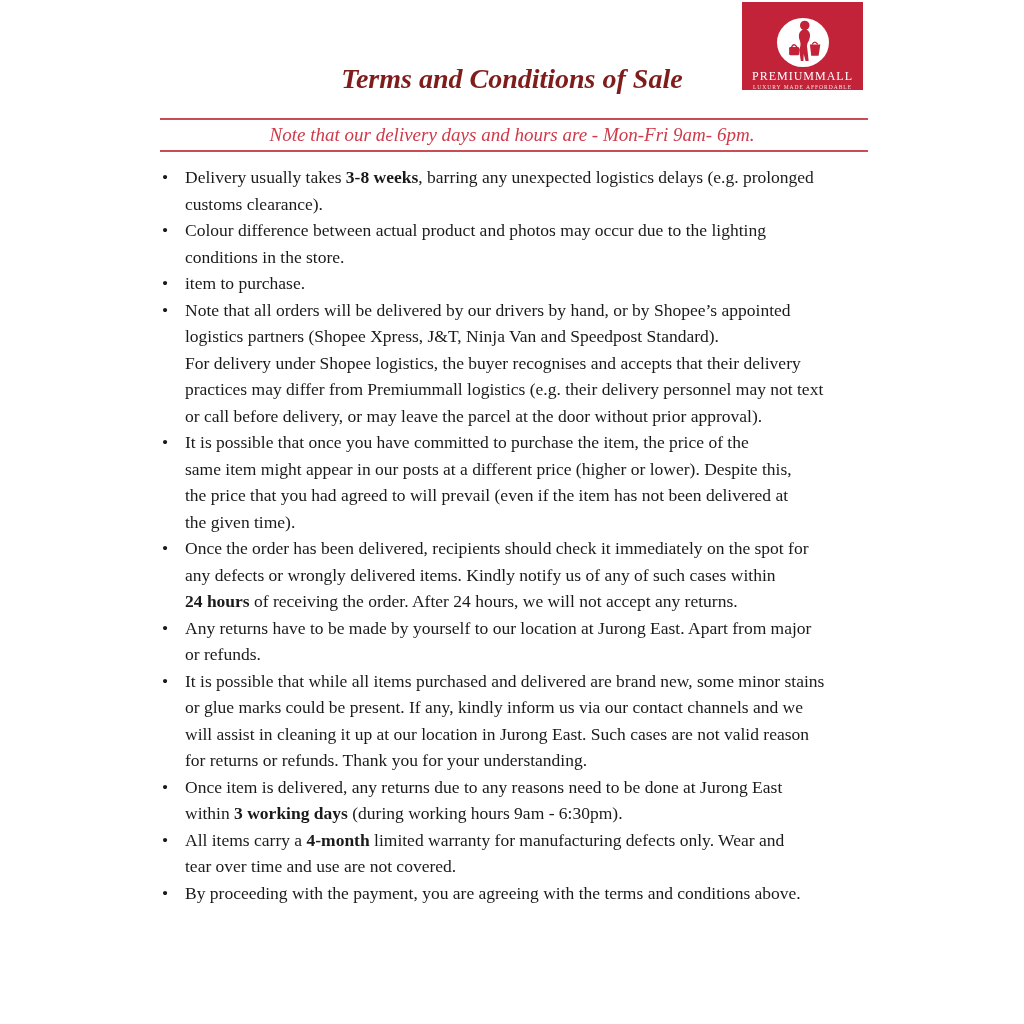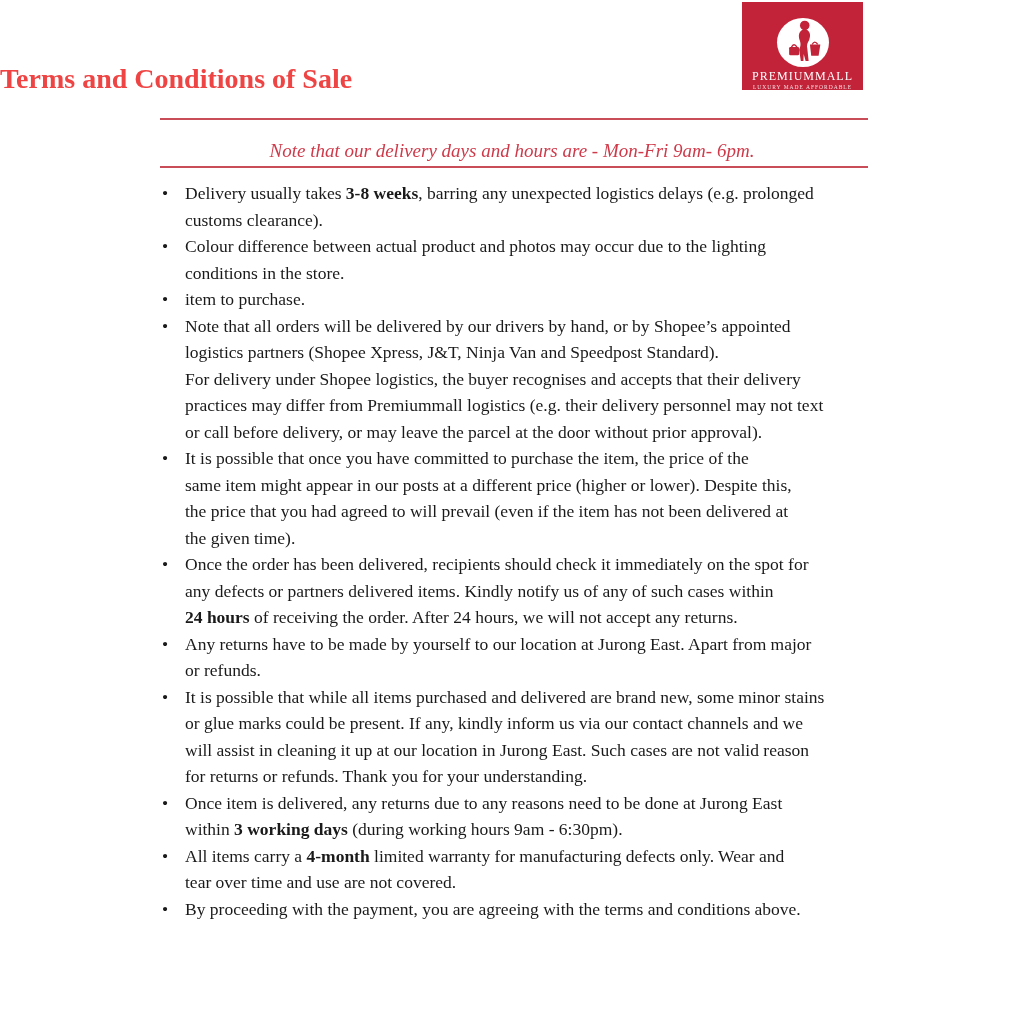--- a/index.html
+++ b/index.html
@@ -8,25 +8,25 @@
 
   
   .logo{position:absolute;left:742px;top:2px;width:121px;height:88px;background:#c22339;
         display:flex;flex-direction:column;align-items:center;padding-top:16px;box-sizing:border-box;}
   .logo-circle{width:52px;height:52px;border-radius:50%;background:#ffffff;display:flex;
         align-items:center;justify-content:center;overflow:hidden;}
   .logo-brand{color:#ffffff;font-size:12px;letter-spacing:1px;margin-top:3px;line-height:12px;}
   .logo-tagline{color:rgba(255,255,255,.85);font-size:5.5px;letter-spacing:1px;margin-top:2px;line-height:6px;}
 
   
-  .title{margin:62px 0 0 0;font-size:28px;line-height:34px;font-weight:bold;color:#ef4444;}
+  .title{margin:62px 0 0 0;text-align:center;font-size:28px;line-height:34px;font-weight:bold;color:#7f1d1d;font-style:italic;}
   .rule{height:2px;background:#c94c59;width:708px;margin:0 auto 0 160px;border:none;}
   .rule1{margin-top:22px;}
   .rule2{margin-top:4px;}
-  .note{margin:20px 0 0 0;text-align:center;color:#cf3a4a;font-style:italic;font-size:19px;line-height:22px;}
+  .note{margin:4px 0 0 0;text-align:center;color:#cf3a4a;font-style:italic;font-size:19px;line-height:22px;}
 
   
   .terms{list-style:none;margin:12px 0 0 160px;padding:0;width:740px;
          font-size:17.5px;line-height:26.5px;color:#1a1a1a;}
   .terms li{position:relative;padding-left:25px;margin:0;}
   .terms .dot{position:absolute;left:2px;top:0;}
   .terms .line{display:block;white-space:nowrap;}
   .terms b{font-weight:bold;}
 </style>
 </head>
@@ -85,21 +85,21 @@
       <li>
         <span class="dot">•</span>
         <span class="line"><span>It is possible that once you have committed to purchase the item, the price of the</span></span>
         <span class="line"><span>same item might appear in our posts at a different price (higher or lower). Despite this,</span></span>
         <span class="line"><span>the price that you had agreed to will prevail (even if the item has not been delivered at</span></span>
         <span class="line"><span>the given time).</span></span>
       </li>
       <li>
         <span class="dot">•</span>
         <span class="line"><span>Once the order has been delivered, recipients should check it immediately on the spot for</span></span>
-        <span class="line"><span>any defects or partners delivered items. Kindly notify us of any of such cases within</span></span>
+        <span class="line"><span>any defects or wrongly delivered items. Kindly notify us of any of such cases within</span></span>
         <span class="line"><b>24 hours</b><span> of receiving the order. After 24 hours, we will not accept any returns.</span></span>
       </li>
       <li>
         <span class="dot">•</span>
         <span class="line"><span>Any returns have to be made by yourself to our location at Jurong East. Apart from major</span></span>
         <span class="line"><span>or refunds.</span></span>
       </li>
       <li>
         <span class="dot">•</span>
         <span class="line"><span>It is possible that while all items purchased and delivered are brand new, some minor stains</span></span>

